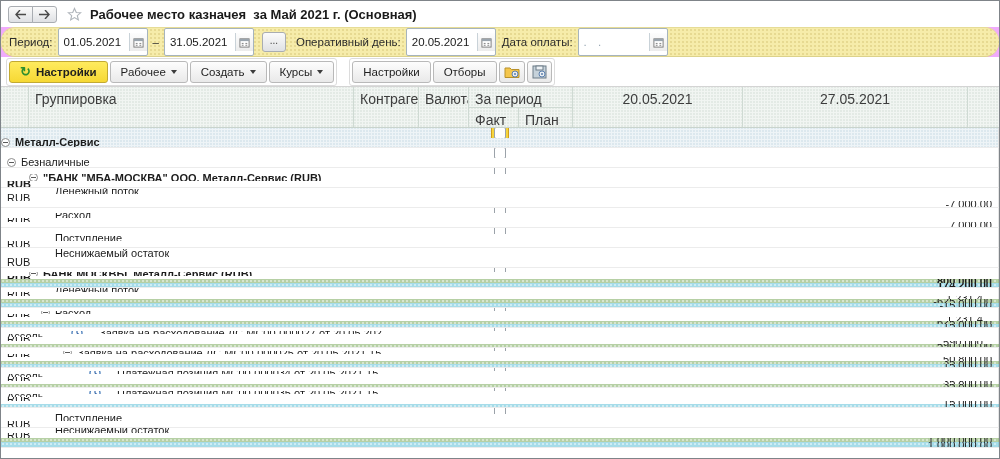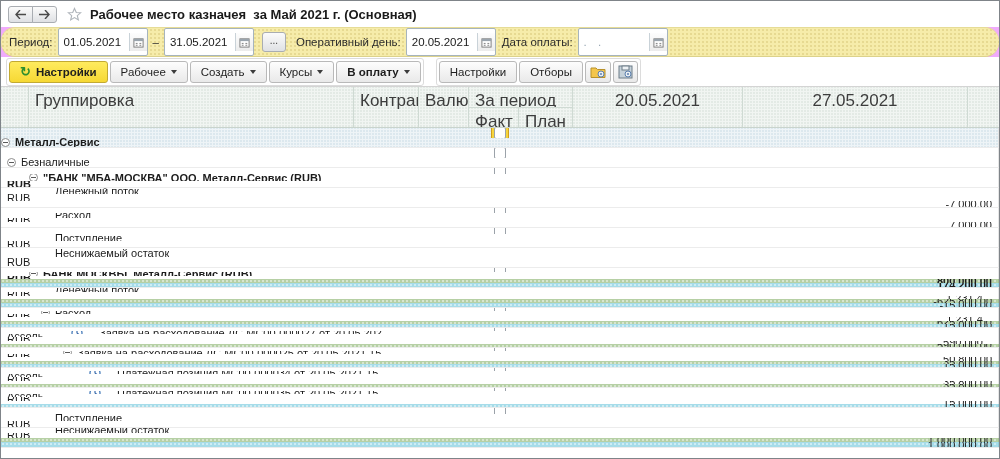--- a/index.html
+++ b/index.html
@@ -59,21 +59,21 @@
   .tbtn.iconbtn { padding:0 4px; }
   .caret { width:0; height:0; border-left:3px solid transparent; border-right:3px solid transparent; border-top:4px solid #3c3c3c; margin-top:1px; }
   .refresh-glyph { color:#2f8f2f; font-weight:bold; font-size:13px; line-height:1; }
   
   .grid { --cols: 28px 325px 65px 50px 50px 54px 170px 225px minmax(0,1fr); }
   .thead {
     display:grid; grid-template-columns:var(--cols); grid-template-rows:20px 20px;
     background:#e3eae5;
     background-image:radial-gradient(rgba(255,255,255,.5) 1px, transparent 1.2px);
     background-size:3px 3px;
-    font-size:17px; color:#3d3d3d; border-bottom:1px solid #c9d4cd;
+    font-size:14px; color:#3d3d3d; border-bottom:1px solid #c9d4cd;
   }
   .th { padding:4px 6px 0 6px; border-right:1px solid #cfdad3; overflow:hidden; white-space:nowrap; }
   .th.span2 { grid-row:1 / 3; }
   .th.center { text-align:center; }
   .th.noborder-b { border-bottom:none; }
   .th.sub { border-top:1px solid #cfdad3; }
   .tbody { background:#fff; }
   .trow { display:grid; grid-template-columns:var(--cols); height:20px; font-size:11px; color:#1c1c1c; border-bottom:1px solid #ececec; cursor:default; }
   .td { border-right:1px solid #e6e6e6; overflow:hidden; white-space:nowrap; display:flex; align-items:center; }
   .td.num { justify-content:flex-end; padding-right:6px; }
@@ -183,24 +183,20 @@
           <span class="caret"></span>
       </div>
       <div class="tbtn">
         <span>Создать</span>
           <span class="caret"></span>
       </div>
       <div class="tbtn">
         <span>Курсы</span>
           <span class="caret"></span>
       </div>
-      <div class="tbtn bold">
-        <span>В оплату</span>
-          <span class="caret"></span>
-      </div>
     </div>
     <div class="btngroup">
       <div class="tbtn">
         <span>Настройки</span>
       </div>
       <div class="tbtn">
         <span>Отборы</span>
       </div>
       <div class="tbtn iconbtn">
         <svg width="16" height="14" viewBox="0 0 16 14">

